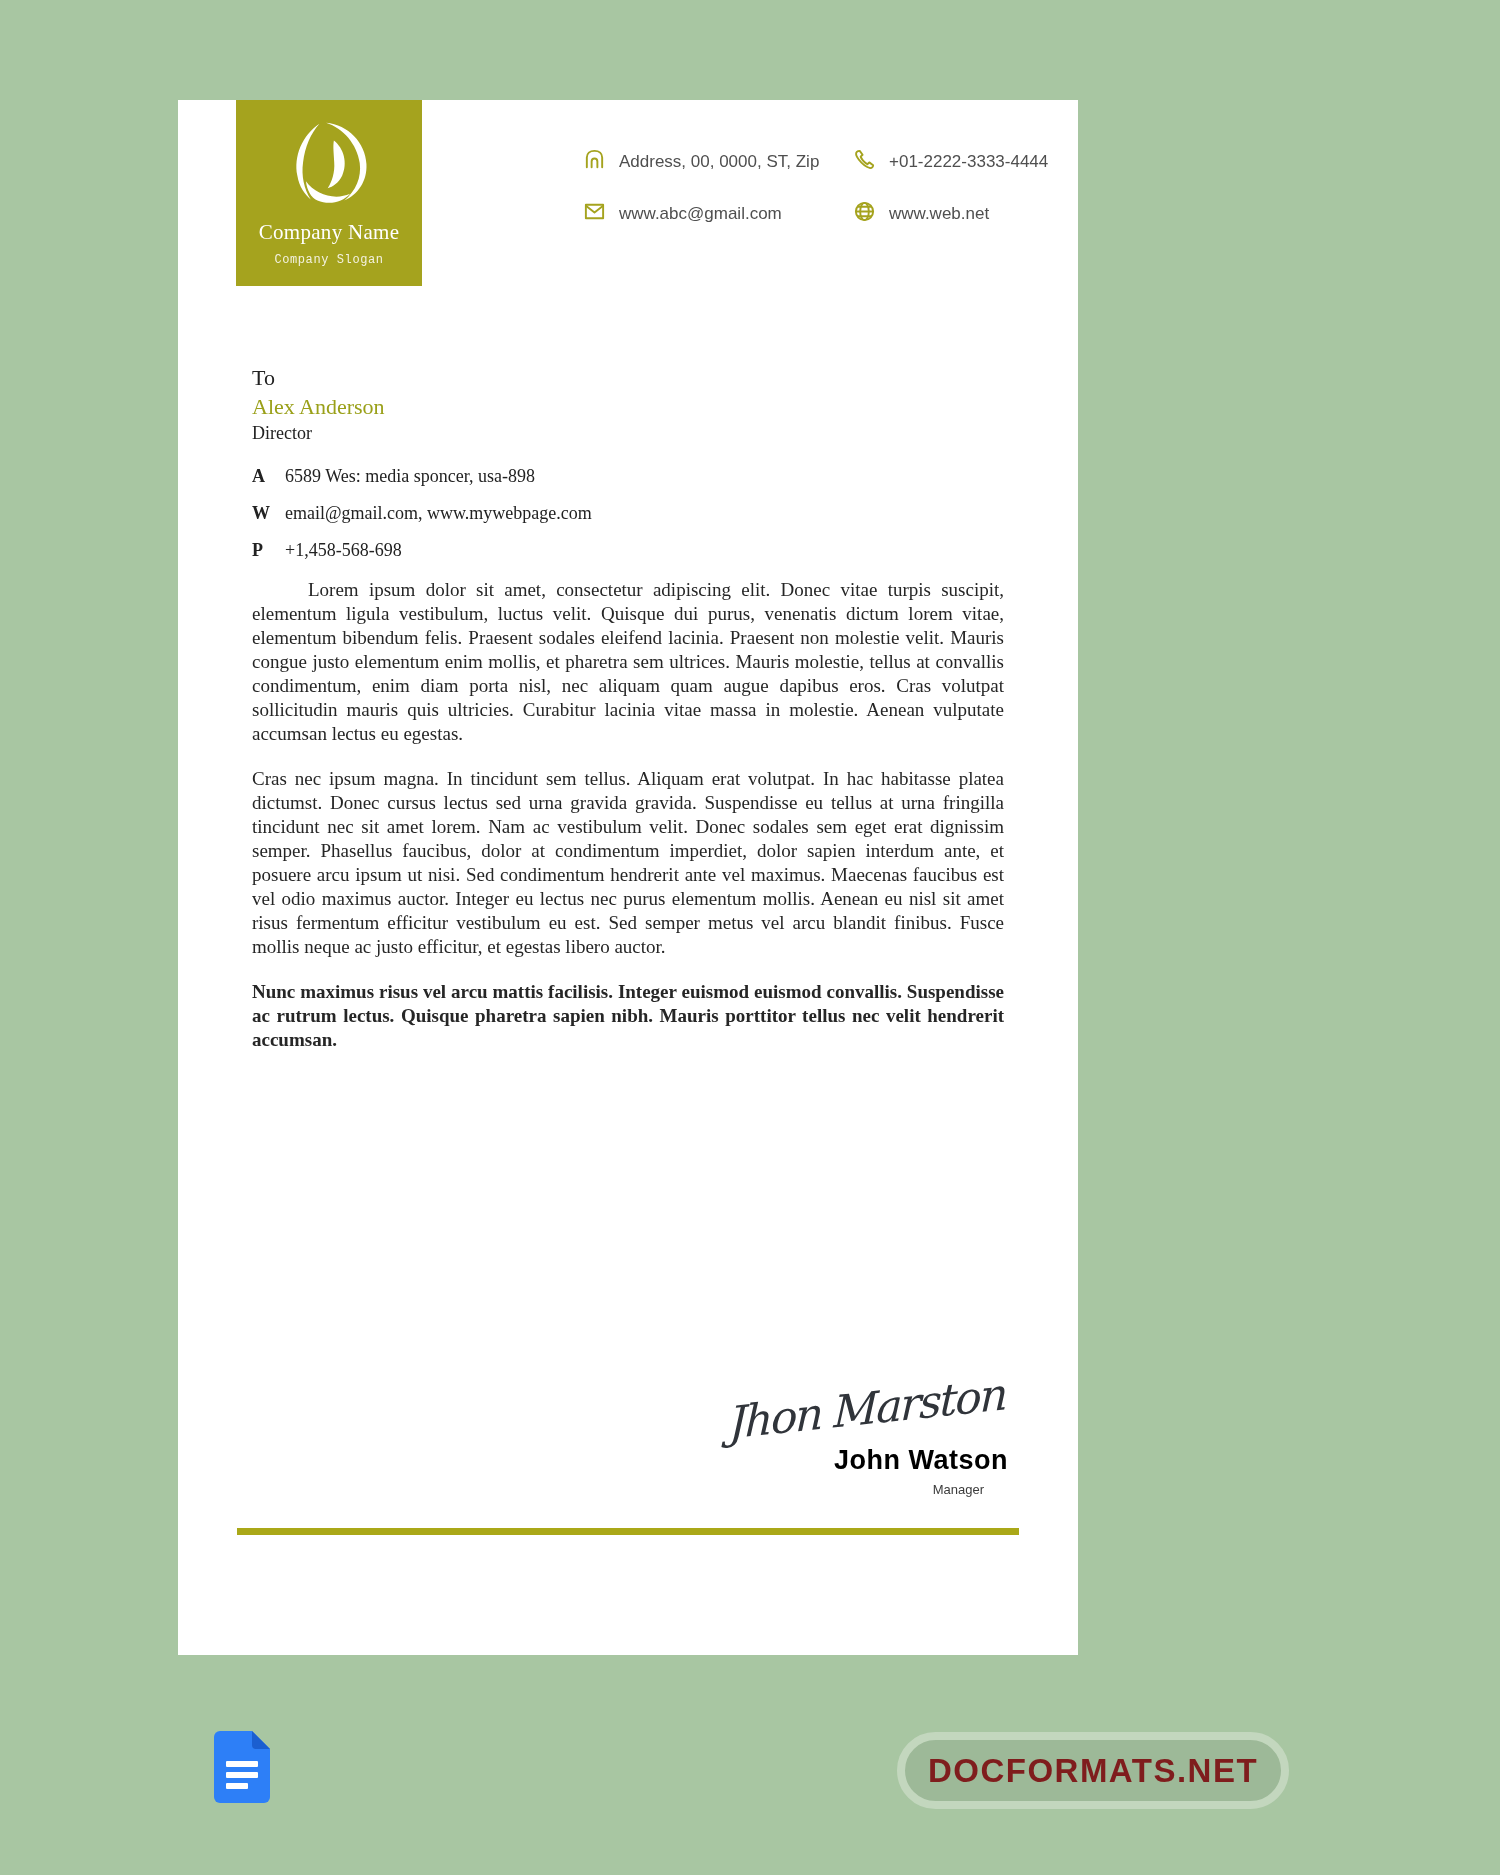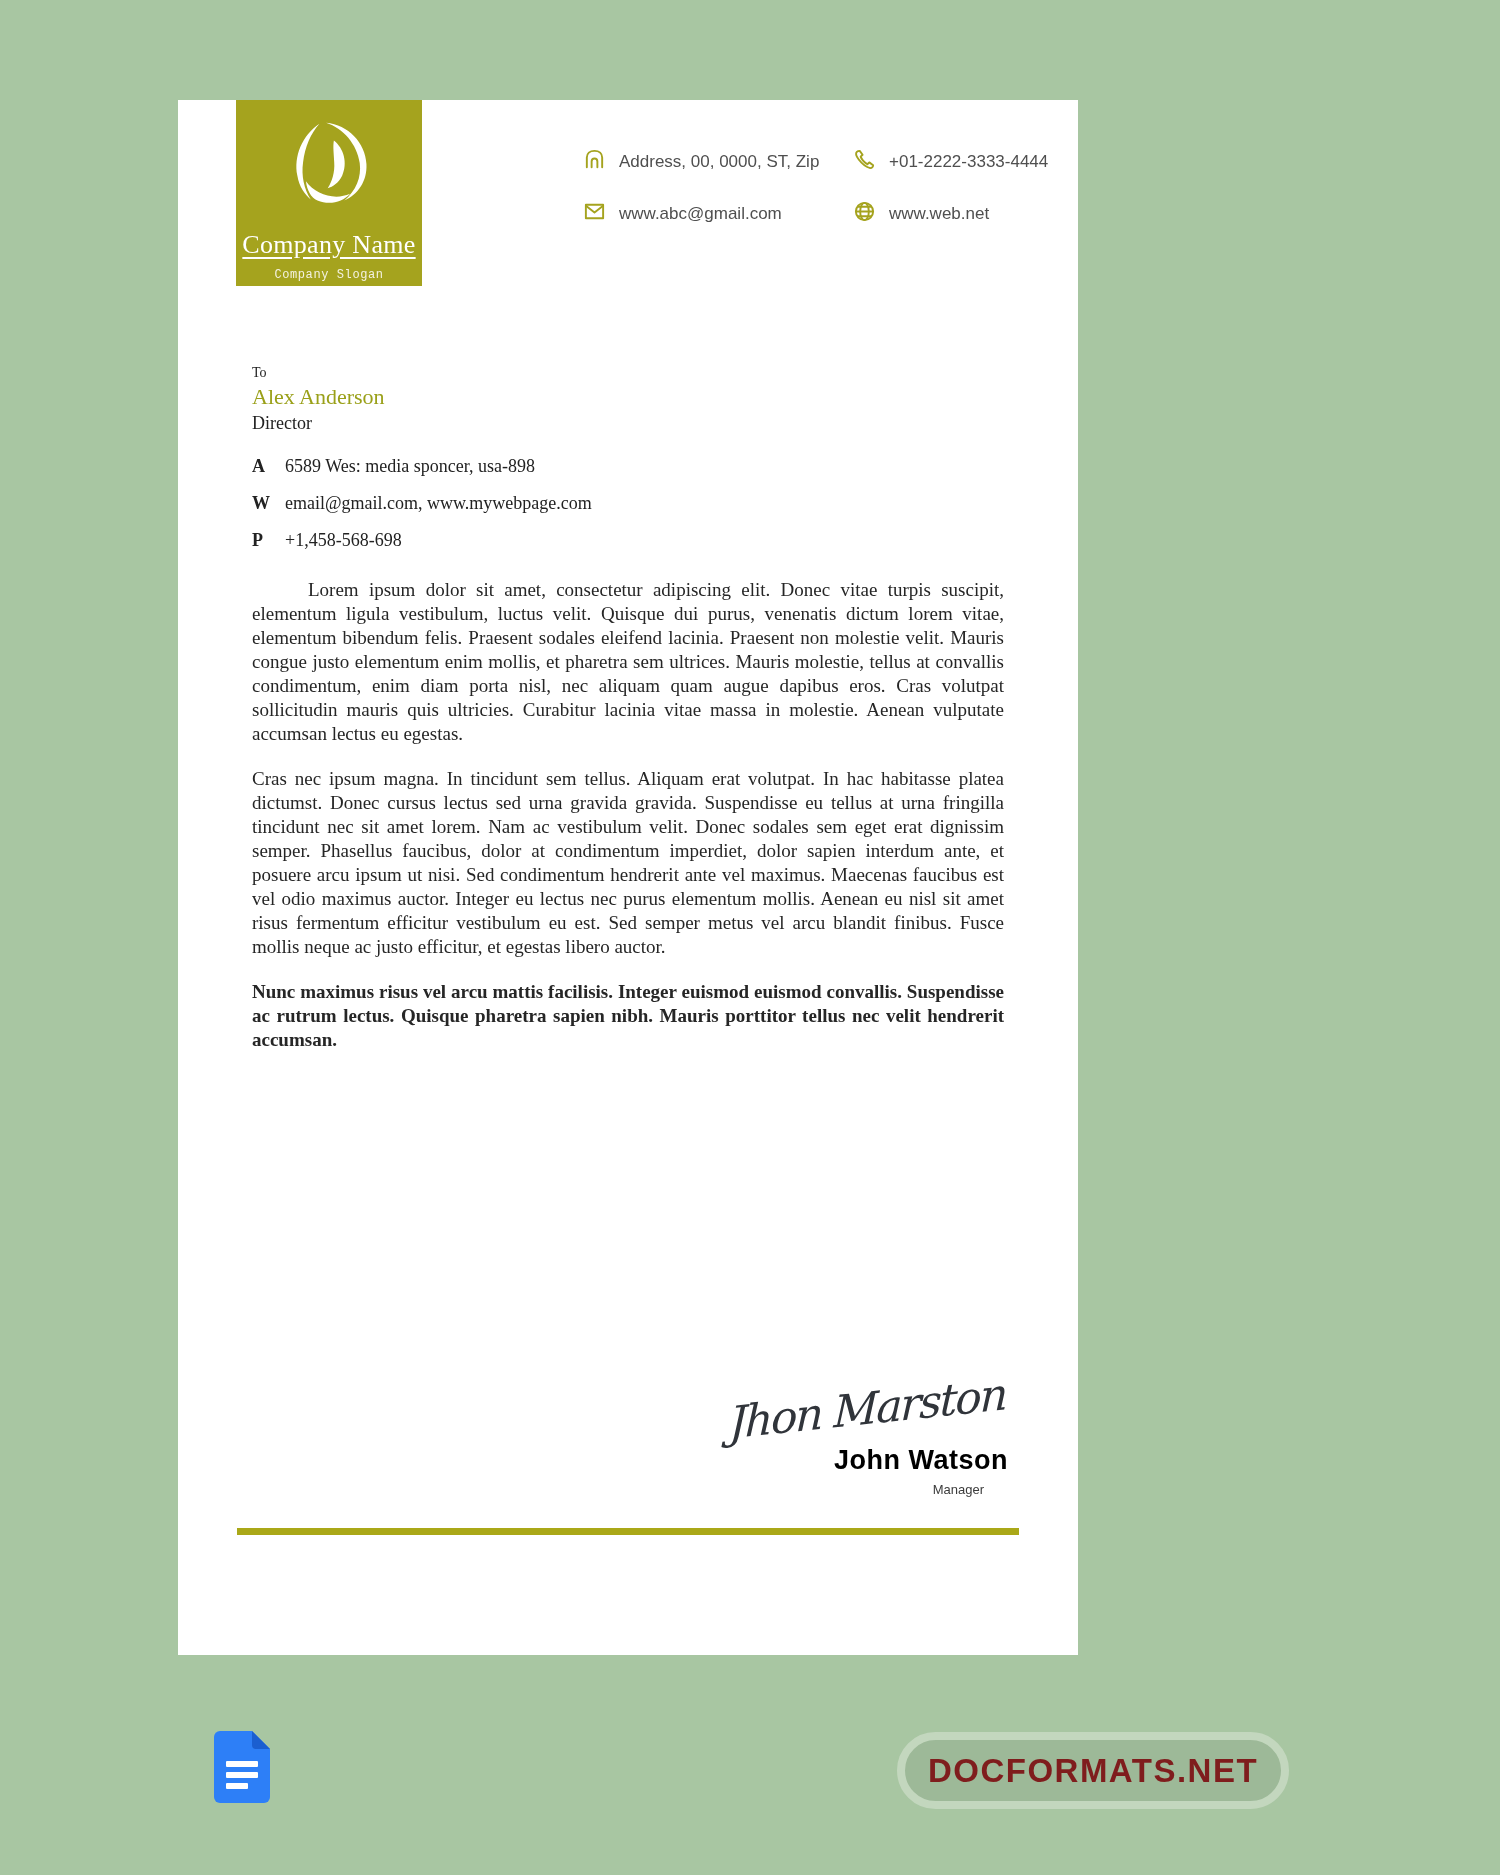--- a/index.html
+++ b/index.html
@@ -22,25 +22,24 @@
   
   .logo-block {
     position:absolute; left:58px; top:0;
     width:186px; height:186px;
     background:#a5a31e;
     display:flex; flex-direction:column; align-items:center;
     padding-top:18px;
   }
   .logo-mark { width:96px; height:96px; }
   .logo-name {
-    margin-top:16px;
+    margin-top:6px;
     color:#ffffff;
     font-family:"Liberation Serif", serif;
-    font-size:26px;
-    text-decoration:underline;
+    font-size:21px;
     text-underline-offset:4px;
     letter-spacing:.3px;
     white-space:nowrap;
   }
   .logo-slogan {
     margin-top:8px;
     color:#f4f2e2;
     font-family:Liberation Mono, monospace;
     font-size:12px;
     letter-spacing:.6px;
@@ -56,21 +55,21 @@
     text-align:right;
   }
   .contact-item svg { width:23px; height:23px; flex:0 0 auto; }
   .c-addr  { left:405px; top:48px; }
   .c-phone { left:675px; top:48px; }
   .c-email { left:405px; top:100px; }
   .c-web   { left:675px; top:100px; }
 
   
   .recipient { position:absolute; left:74px; top:265px; font-family:"Liberation Serif", serif; color:#222; }
-  .to-label   { font-size:14px; }
+  .to-label   { font-size:22px; }
   .to-name    { font-size:22px; color:#9aa019; margin-top:3px; }
   .to-title   { font-size:18px; margin-top:3px; }
   .contact-rows { margin-top:22px; }
   .crow { display:flex; font-size:18px; margin-bottom:16px; }
   .crow .k { width:33px; font-weight:600; }
 
   
   .letter-body {
     position:absolute; left:74px; right:74px; top:478px;
     font-family:"Liberation Serif", serif;

